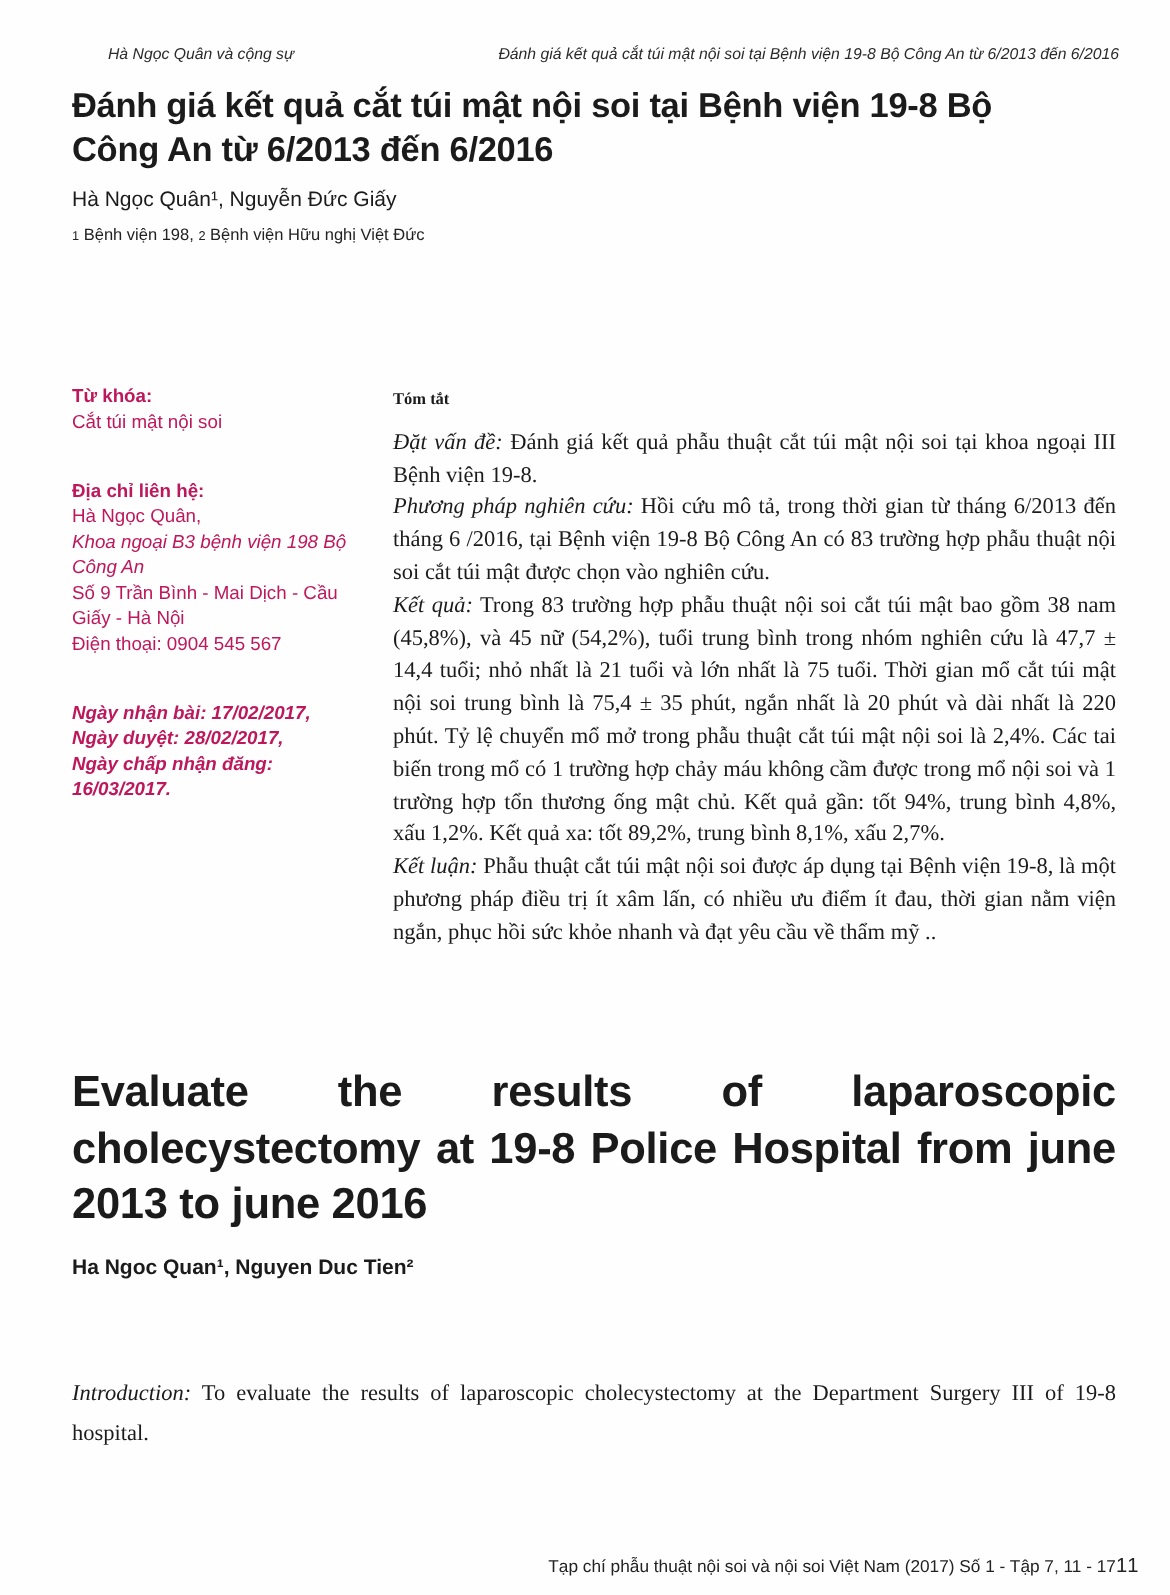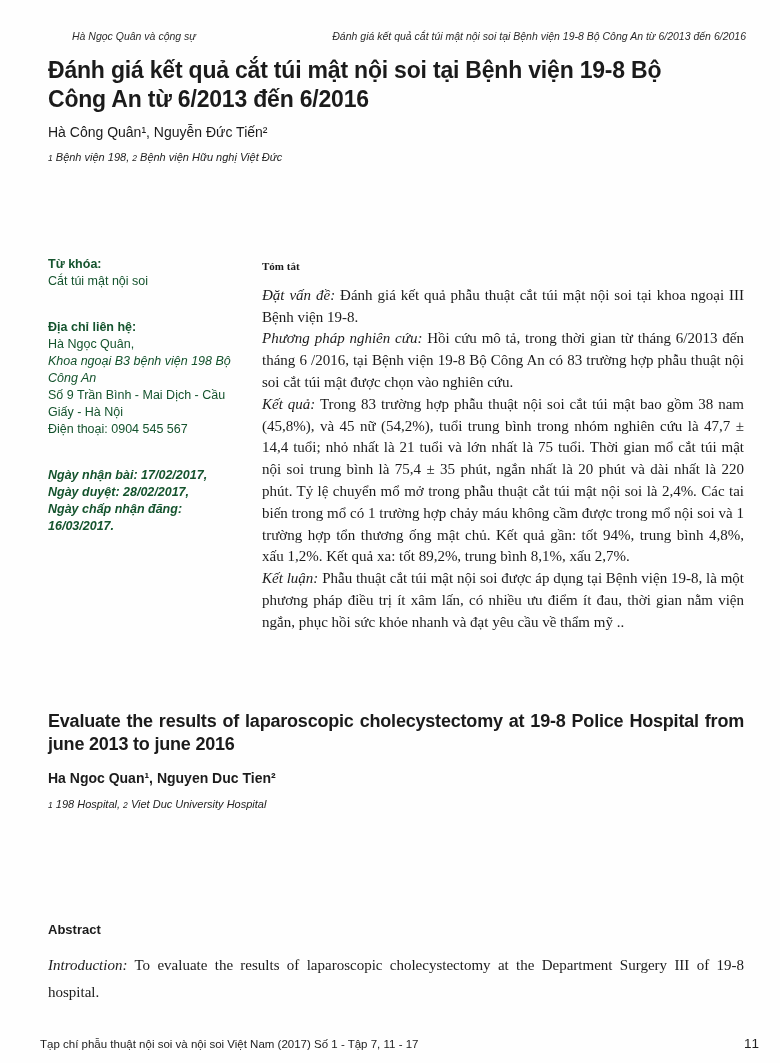--- a/index.html
+++ b/index.html
@@ -30,36 +30,36 @@
   
   .vi-head { position: absolute; top: 56px; left: 48px; right: 64px; }
   .vi-title {
     margin: 0;
     font-size: 23px;
     font-weight: bold;
     line-height: 1.28;
     letter-spacing: -0.2px;
   }
   .authors-line { margin: 9px 0 0; font-size: 14px; }
-  .affil-line { margin: 11px 0 0; font-size: 11px; color: #222; font-style: italic; }
+  .affil-line { margin: 11px 0 0; font-size: 11px; color: #222; }
   .affil-num { font-size: 8.5px; }
 
   
   .two-col {
     position: absolute;
     top: 256px; left: 48px; right: 36px;
     display: flex;
     align-items: flex-start;
   }
   .sidebar {
     flex: 0 0 196px;
     width: 196px;
     font-size: 12.5px;
     line-height: 17px;
-    color: #14532d;
+    color: #be185d;
   }
   .sb-block { margin: 0; }
   .sb-block + .sb-block { margin-top: 29px; }
   .sb-label { font-weight: bold; display: block; }
   .sb-line { display: block; }
   .sb-italic { font-style: italic; }
   .sb-nowrap { white-space: nowrap; }
   .sb-dates { font-weight: bold; font-style: italic; }
 
   .abstract-vi {
@@ -76,21 +76,21 @@
     font-weight: bold;
     text-align: left;
   }
   .abstract-vi p { margin: 0; }
   .para-label { font-style: italic; }
 
   
   .en-head { position: absolute; top: 710px; left: 48px; right: 36px; }
   .en-title {
     margin: 0;
-    font-size: 18px;
+    font-size: 29px;
     font-weight: bold;
     line-height: 1.3;
     text-align: justify;
     letter-spacing: -0.2px;
   }
   .en-head .authors-line { margin-top: 13px; font-weight: bold; }
   .en-head .affil-line { margin-top: 12px; }
 
   
   .abstract-en {
@@ -108,40 +108,40 @@
     font-weight: bold;
     text-align: left;
   }
   .abstract-en p { margin: 0; }
 
   
   .page-footer {
     position: absolute;
     top: 1036px; left: 40px; right: 20px;
     display: flex;
-    justify-content: space-between;
+    justify-content: flex-end;
     align-items: baseline;
     font-size: 11.5px;
     color: #222;
   }
   .footer-page-num { font-size: 13.5px; letter-spacing: 1px; }
 </style>
 </head>
 <body>
 
 <div class="page">
 
   <div class="running-head">
     <span class="rh-left">Hà Ngọc Quân và cộng sự</span>
     <span class="rh-right">Đánh giá kết quả cắt túi mật nội soi tại Bệnh viện 19-8 Bộ Công An từ 6/2013 đến 6/2016</span>
   </div>
 
   <div class="vi-head">
     <h1 class="vi-title">Đánh giá kết quả cắt túi mật nội soi tại Bệnh viện 19-8 Bộ Công An từ 6/2013 đến 6/2016</h1>
-    <p class="authors-line">Hà Công Quân¹, Nguyễn Đức Tiến²</p>
+    <p class="authors-line">Hà Ngọc Quân¹, Nguyễn Đức Giấy</p>
     <p class="affil-line"><span class="affil-num">1</span>
       <span>Bệnh viện 198,</span>
       <span class="affil-num">2</span>
       <span>Bệnh viện Hữu nghị Việt Đức</span></p>
   </div>
 
   <div class="two-col">
 
     <aside class="sidebar">
       <div class="sb-block">
@@ -172,28 +172,23 @@
         <span>Trong 83 trường hợp phẫu thuật nội soi cắt túi mật bao gồm 38 nam (45,8%), và 45 nữ (54,2%), tuổi trung bình trong nhóm nghiên cứu là 47,7 ± 14,4 tuổi; nhỏ nhất là 21 tuổi và lớn nhất là 75 tuổi. Thời gian mổ cắt túi mật nội soi trung bình là 75,4 ± 35 phút, ngắn nhất là 20 phút và dài nhất là 220 phút. Tỷ lệ chuyển mổ mở trong phẫu thuật cắt túi mật nội soi là 2,4%. Các tai biến trong mổ có 1 trường hợp chảy máu không cầm được trong mổ nội soi và 1 trường hợp tổn thương ống mật chủ. Kết quả gần: tốt 94%, trung bình 4,8%, xấu 1,2%. Kết quả xa: tốt 89,2%, trung bình 8,1%, xấu 2,7%.</span></p>
       <p><span class="para-label">Kết luận:</span>
         <span>Phẫu thuật cắt túi mật nội soi được áp dụng tại Bệnh viện 19-8, là một phương pháp điều trị ít xâm lấn, có nhiều ưu điểm ít đau, thời gian nằm viện ngắn, phục hồi sức khỏe nhanh và đạt yêu cầu về thẩm mỹ ..</span></p>
     </section>
 
   </div>
 
   <div class="en-head">
     <h1 class="en-title">Evaluate the results of laparoscopic cholecystectomy at 19-8 Police Hospital from june 2013 to june 2016</h1>
     <p class="authors-line">Ha Ngoc Quan¹, Nguyen Duc Tien²</p>
-    <p class="affil-line"><span class="affil-num">1</span>
-      <span>198 Hospital,</span>
-      <span class="affil-num">2</span>
-      <span>Viet Duc University Hospital</span></p>
   </div>
 
   <section class="abstract-en">
-    <h3 class="abs-heading">Abstract</h3>
     <p><span class="para-label">Introduction:</span>
       <span>To evaluate the results of laparoscopic cholecystectomy at the Department Surgery III of 19-8 hospital.</span></p>
   </section>
 
   <div class="page-footer">
     <span>Tạp chí phẫu thuật nội soi và nội soi Việt Nam (2017) Số 1 - Tập 7, 11 - 17</span>
     <span class="footer-page-num">11</span>
   </div>
 
 </div>

